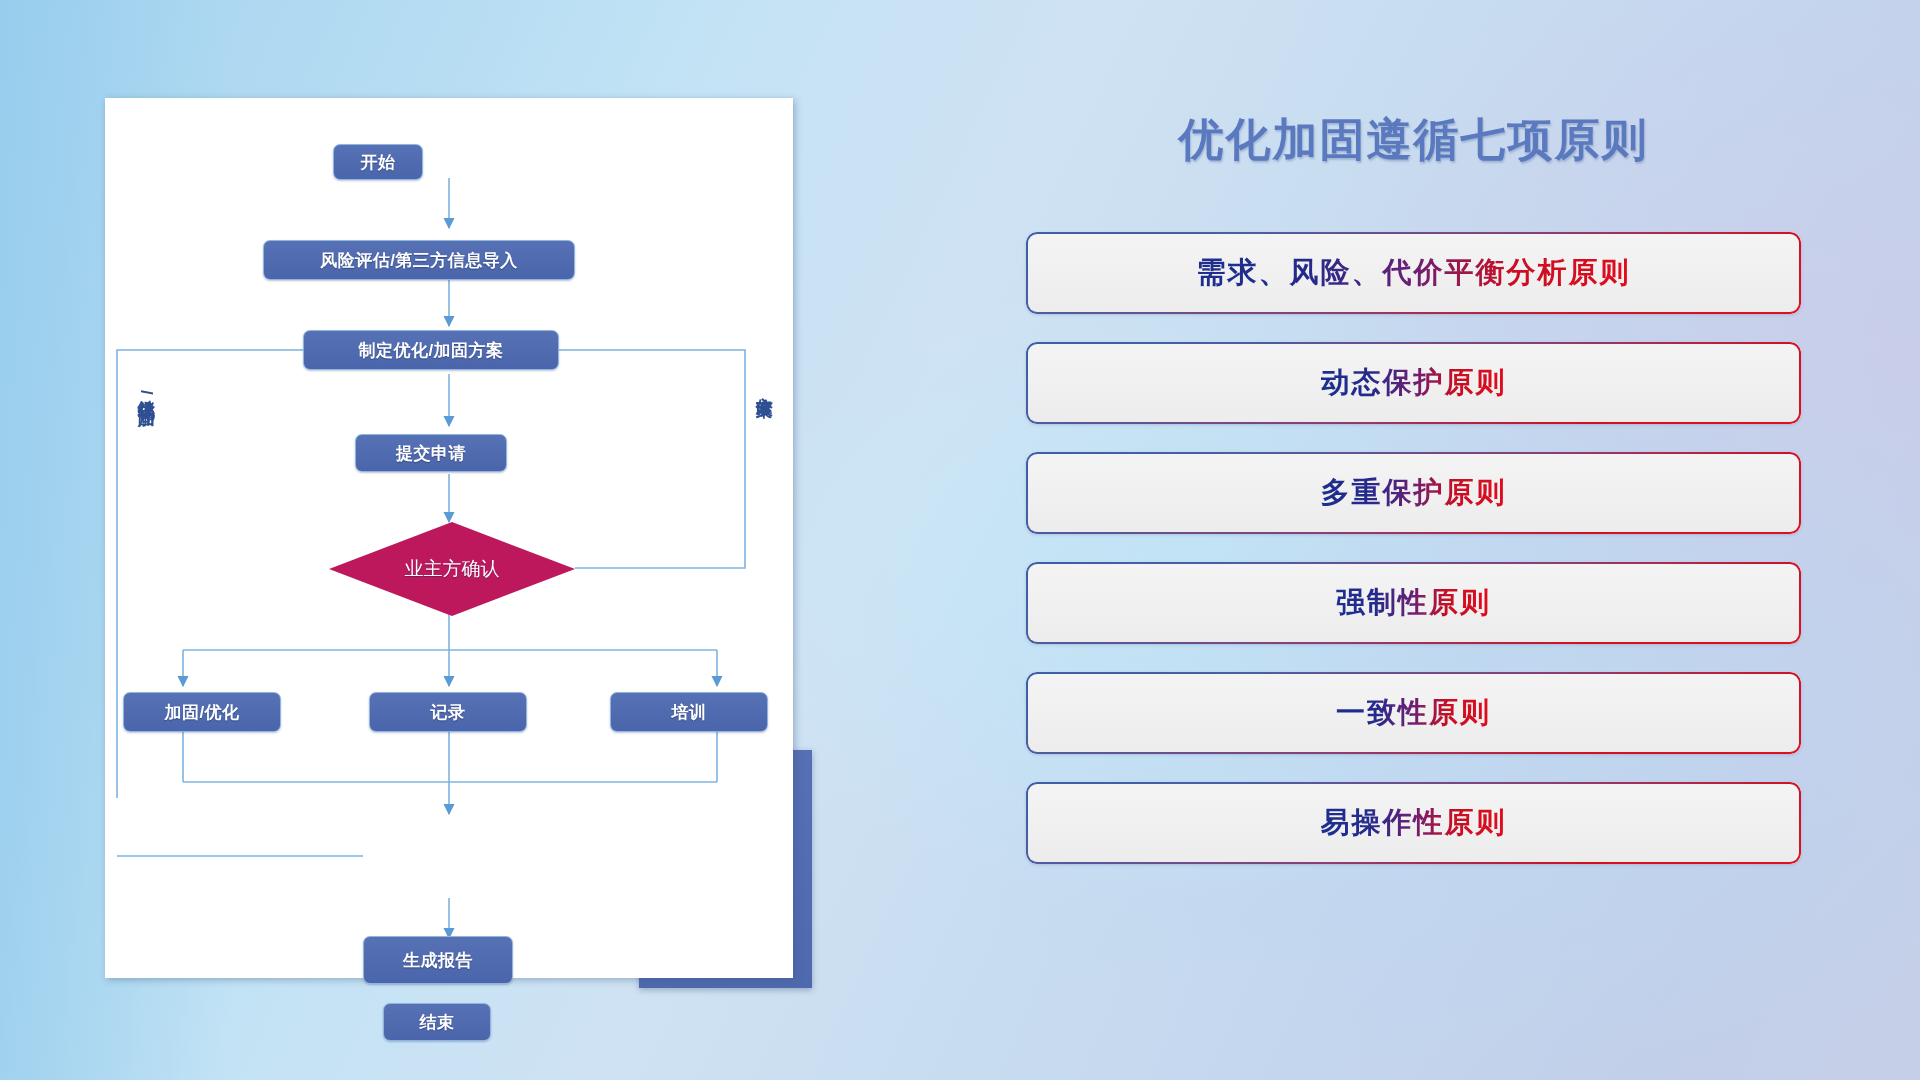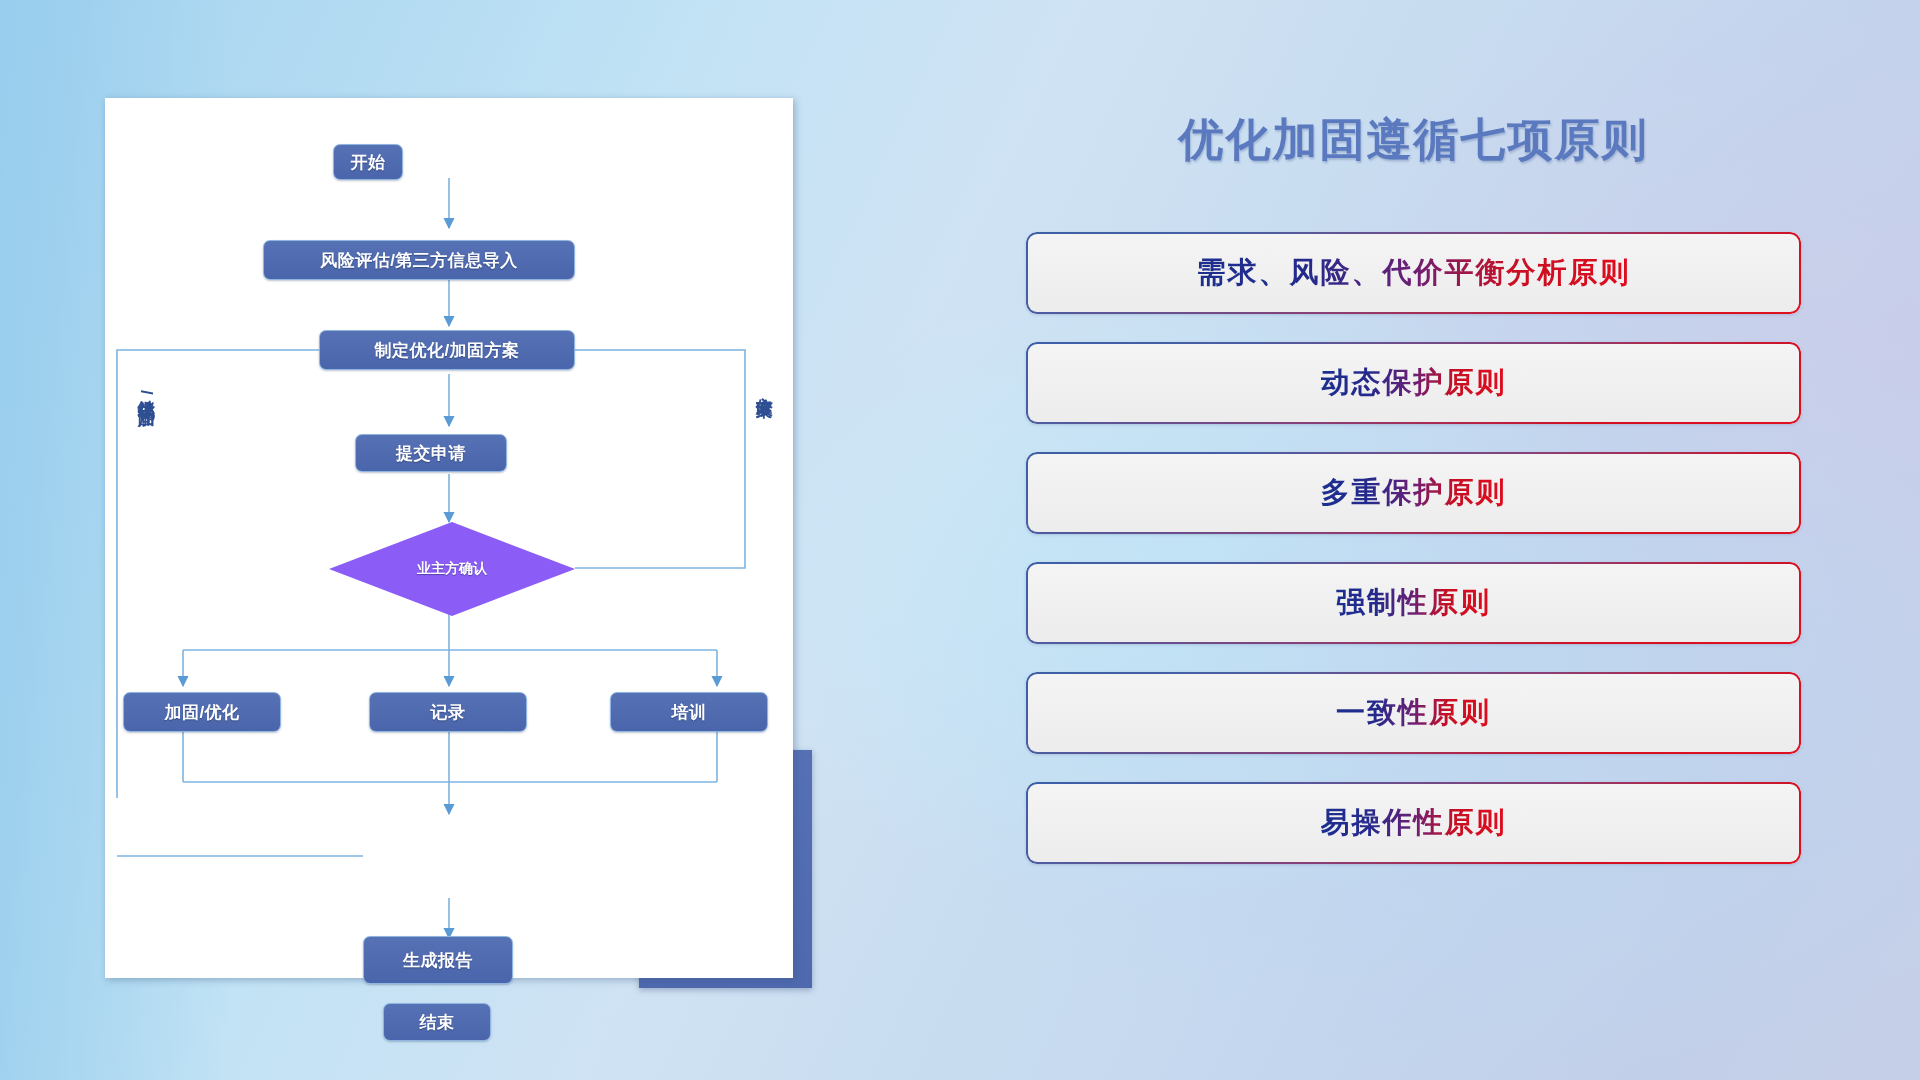--- a/index.html
+++ b/index.html
@@ -41,23 +41,23 @@
     background:linear-gradient(180deg,#5771b5 0%,#4a65ab 100%);
     border:1px solid #8fb6e0;border-radius:7px;
     color:#ffffff;font-weight:bold;letter-spacing:.5px;
     text-shadow:0 1px 1px rgba(20,35,70,.45);
     box-shadow:0 1px 2px rgba(40,60,110,.3);
     font-size:17px;white-space:nowrap;
   }
   .diamond{
     position:absolute;box-sizing:border-box;
     display:flex;align-items:center;justify-content:center;
-    background:#8b5cf6;
+    background:#be185d;
     clip-path:polygon(50% 0%,100% 50%,50% 100%,0% 50%);
-    color:#ffffff;font-weight:bold;font-size:14px;
+    color:#ffffff;font-weight:normal;font-size:19px;
     text-shadow:0 1px 1px rgba(20,35,70,.45);
   }
   .vlabel{
     position:absolute;
     writing-mode:vertical-rl;
     color:#2f4f93;font-weight:bold;font-size:17px;
     line-height:1.05;letter-spacing:1px;
     text-align:left;
   }
 
@@ -132,25 +132,25 @@
       <path d="M612,634 L612,684"></path>
       <path d="M78,684 L612,684"></path>
       <path d="M344,634 L344,716" marker-end="url(#ah)"></path>
 
       <path d="M344,800 L344,840" marker-end="url(#ah)"></path>
 
       <path d="M258,758 L12,758"></path>
     </g>
   </svg>
 
-  <div class="node" style="left:228px;top:46px;width:70px;height:36px;">开始</div>
+  <div class="node" style="left:228px;top:46px;width:90px;height:36px;">开始</div>
 
   <div class="node" style="left:158px;top:142px;width:312px;height:40px;">风险评估/第三方信息导入</div>
 
-  <div class="node" style="left:214px;top:232px;width:256px;height:40px;">制定优化/加固方案</div>
+  <div class="node" style="left:198px;top:232px;width:256px;height:40px;">制定优化/加固方案</div>
 
   <div class="node" style="left:250px;top:336px;width:152px;height:38px;">提交申请</div>
 
   <div class="diamond" style="left:224px;top:424px;width:246px;height:94px;">业主方确认</div>
 
   <div class="node" style="left:18px;top:594px;width:158px;height:40px;">加固/优化</div>
 
   <div class="node" style="left:264px;top:594px;width:158px;height:40px;">记录</div>
 
   <div class="node" style="left:505px;top:594px;width:158px;height:40px;">培训</div>

